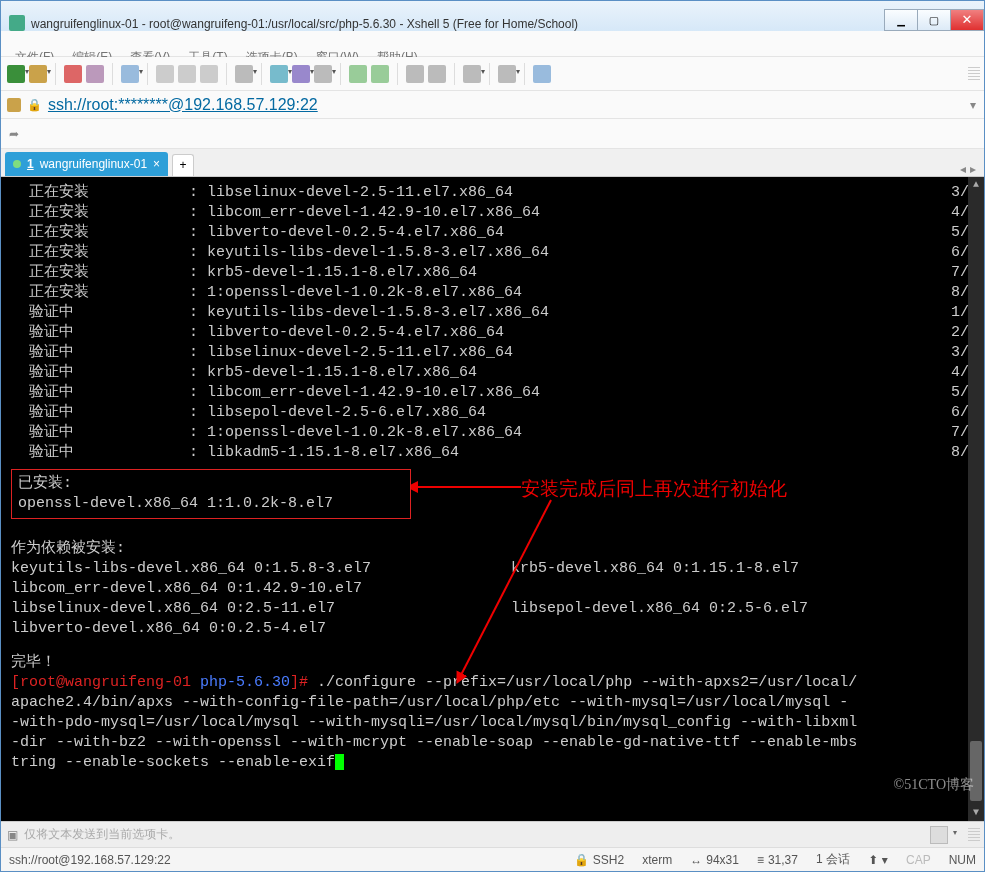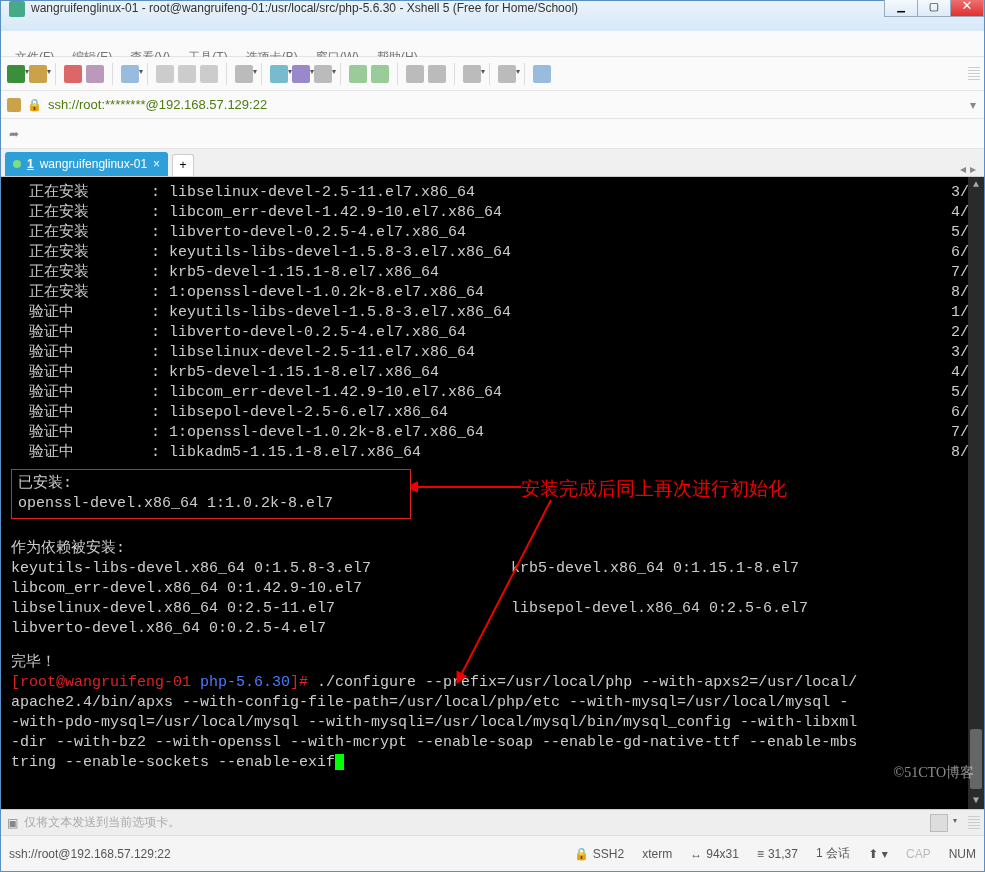--- a/index.html
+++ b/index.html
@@ -1,54 +1,54 @@
 <!DOCTYPE html>
 <html><head>
 <meta charset="utf-8">
 <style>
 * { margin: 0; padding: 0; box-sizing: border-box; }
 body { font-family: "Microsoft YaHei", Tahoma, sans-serif; font-size: 12px; background: #f0f0f0; width: 985px; height: 872px; overflow: hidden; position: relative; }
 
 .window { width: 985px; height: 872px; border: 1px solid #5a8fc4; background: #fff; display: flex; flex-direction: column; }
-.titlebar { height: 30px; background: linear-gradient(#eaf3fb, #d6e8f8); display: flex; align-items: flex-start; padding-left: 8px; }
+.titlebar { height: 30px; background: linear-gradient(#eaf3fb, #d6e8f8); display: flex; align-items: flex-end; padding-left: 8px; }
 .titlebar-icon { width: 16px; height: 16px; background: #4a8; border-radius: 2px; margin-right: 6px; }
 .titlebar-text { flex: 1; color: #333; font-size: 12px; }
 .win-controls { display: flex; height: 22px; margin-top: -6px; }
 .win-btn { width: 34px; height: 22px; border: 1px solid #9ab; background: linear-gradient(#fafdff,#dceaf7); margin-left: -1px; text-align: center; line-height: 20px; font-size: 13px; cursor: pointer; }
 .win-btn.min::before { content:"▁"; font-size:10px; }
 .win-btn.max::before { content:"▢"; font-size:11px; }
 .win-btn.close { background: linear-gradient(#f08080,#e03030); color: #fff; }
 .win-btn.close::before { content:"✕"; }
 
 .menubar { height: 26px; background: #fafafa; border-bottom: 1px solid #e4e4e4; display: flex; align-items: center; padding-left: 8px; gap: 6px; }
 .menu-item { padding: 16px 6px; cursor: pointer; color: #737373; margin-top: 28px; }
 .toolbar { height: 34px; border-bottom: 1px solid #e4e4e4; background:#fafafa; display: flex; align-items: center; padding-left:6px; gap:4px; position:relative; }
 .tb-ico { width:18px; height:18px; background:#bbb; border-radius:2px; cursor:pointer; display:inline-block; }
 .tb-ico.drop::after{content:"▾"; font-size:8px; color:#555; position:relative; right:-18px; top:-2px;}
 .tb-sep { width:1px; height:22px; background:#ddd; margin:0 4px; }
 .tb-grip { position:absolute; right:4px; top:10px; width:12px; height:14px; background:repeating-linear-gradient(#ccc,#ccc 1px,transparent 1px,transparent 3px); }
 
 .addressbar { height: 28px; background:#fafafa; border-bottom:1px solid #e4e4e4; display:flex; align-items:center; padding-left:6px; gap:6px; }
 .addressbar .lock { color:#b8860b; font-size:12px; }
-.addressbar .url { color:#4d7c0f; font-size:13px; }
+.addressbar .url { color:#0369a1; font-size:16px;text-decoration:underline; }
 .addressbar .dd { margin-left:auto; margin-right:8px; color:#888; cursor:pointer; }
 .hintbar { height:30px; background:#fafafa; border-bottom:1px solid #e4e4e4; display:flex; align-items:center; padding-left:8px; gap:6px; color:#888; }
 
 .tabstrip { height:28px; background:#f0f0f0; border-bottom:1px solid #ccc; display:flex; align-items:flex-end; padding-left:4px; }
 .tab { height:24px; background:#2e9fd8; color:#fff; display:flex; align-items:center; padding:0 8px; border-radius:3px 3px 0 0; gap:6px; font-size:12px; cursor:pointer; }
 .tab .dot{width:8px;height:8px;background:#7fdd7f;border-radius:50%;}
 .tab .num{font-weight:bold; text-decoration:underline;}
 .tab .x{cursor:pointer; font-size:12px;}
 .addtab{ width:22px;height:22px;border:1px solid #ccc;background:#fff;margin-left:4px;margin-bottom:0px;text-align:center;line-height:20px;cursor:pointer; border-bottom:none; border-radius:3px 3px 0 0;}
 .tabstrip .navarrows{margin-left:auto; margin-right:8px; color:#888; display:flex; gap:4px;}
 
 .terminal { flex:1; background:#000; color:#ccc; font-family: "Consolas","Courier New",monospace; font-size:15px; line-height:20px; padding:6px 6px 6px 10px; overflow:hidden; position:relative; }
 .terminal .line { white-space: pre; display:flex; }
 .terminal .labelcol{ width:140px; display:inline-block; }
-.terminal .pkg{ flex:1; }
+.terminal .pkg{ flex:1;margin-left:38px; }
 .terminal .frac{ width:40px; text-align:right; }
 .redbox{ border:1px solid #d22; padding:4px 6px; margin:6px 0; display:inline-block; min-width:400px; }
 .dep-row{ display:flex; }
 .dep-left{ width:500px; }
 .prompt .user{ color:#d22; }
 .prompt .punct{ color:#d22; }
 .prompt .path{ color:#4a7cff; }
 .cmdtext{ color:#ccc; }
 .cursor{ display:inline-block; width:9px; height:16px; background:#0f0; vertical-align:middle; }
 .annotation{ position:absolute; color:#e00; font-size:19px; font-family:"Microsoft YaHei"; }
@@ -58,21 +58,21 @@
 .scrollbar .arr{ position:absolute; left:0; right:0; height:16px; text-align:center; color:#aaa; font-size:10px; line-height:16px;}
 .scrollbar .arr.up{top:0;} .scrollbar .arr.down{bottom:0;}
 
 .sendbar{ height:26px; background:#eee; border-top:1px solid #ccc; display:flex; align-items:center; padding-left:6px; gap:6px;}
 .sendbar .sendico{ color:#888; }
 .sendbar .sendtext{ color:#aaa; flex:1; }
 .sendbar .sendbtn{ width:18px;height:18px; background:#ddd; border:1px solid #bbb; cursor:pointer; margin-right:6px; position:relative;}
 .sendbar .sendbtn::after{content:"▾"; font-size:8px; color:#666; position:absolute; right:-10px; top:1px;}
 .sendbar .grip{ width:12px;height:14px;background:repeating-linear-gradient(#ccc,#ccc 1px,transparent 1px,transparent 3px); margin-left:8px; margin-right:4px;}
 
-.statusbar{ height:36px; background:#f5f5f5; border-top:1px solid #ddd; display:flex; align-items:center; padding:0 8px; gap:18px; color:#555; font-size:12px;}
+.statusbar{ height:24px; background:#f5f5f5; border-top:1px solid #ddd; display:flex; align-items:center; padding:0 8px; gap:18px; color:#555; font-size:12px;}
 .statusbar .left{ flex:1; }
 .statusbar .seg{ display:flex; align-items:center; gap:4px; }
 .watermark{ position:absolute; right:10px; bottom:26px; color:#fff; opacity:0.55; font-size:14px; pointer-events:none; font-family:"Microsoft YaHei";}
 </style>
 </head>
 <body>
 
 <div class="window">
   <div class="titlebar">
     <div class="titlebar-icon"></div>

